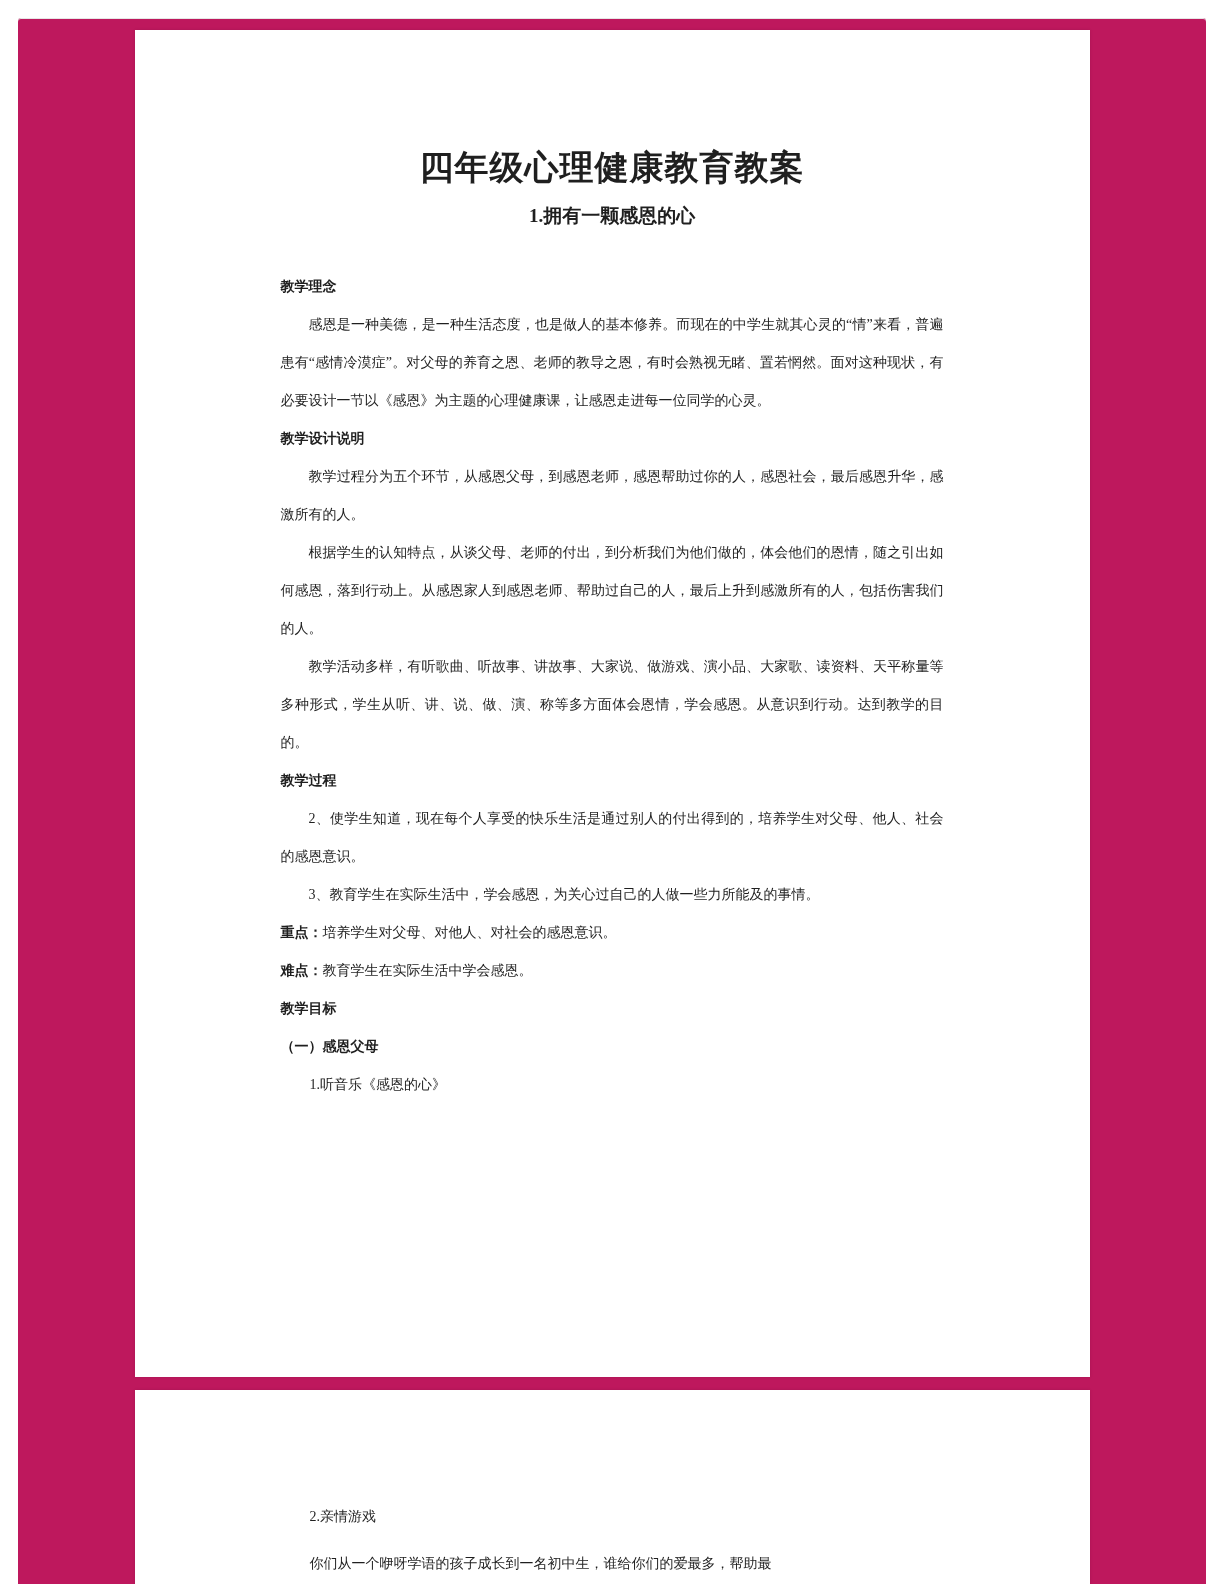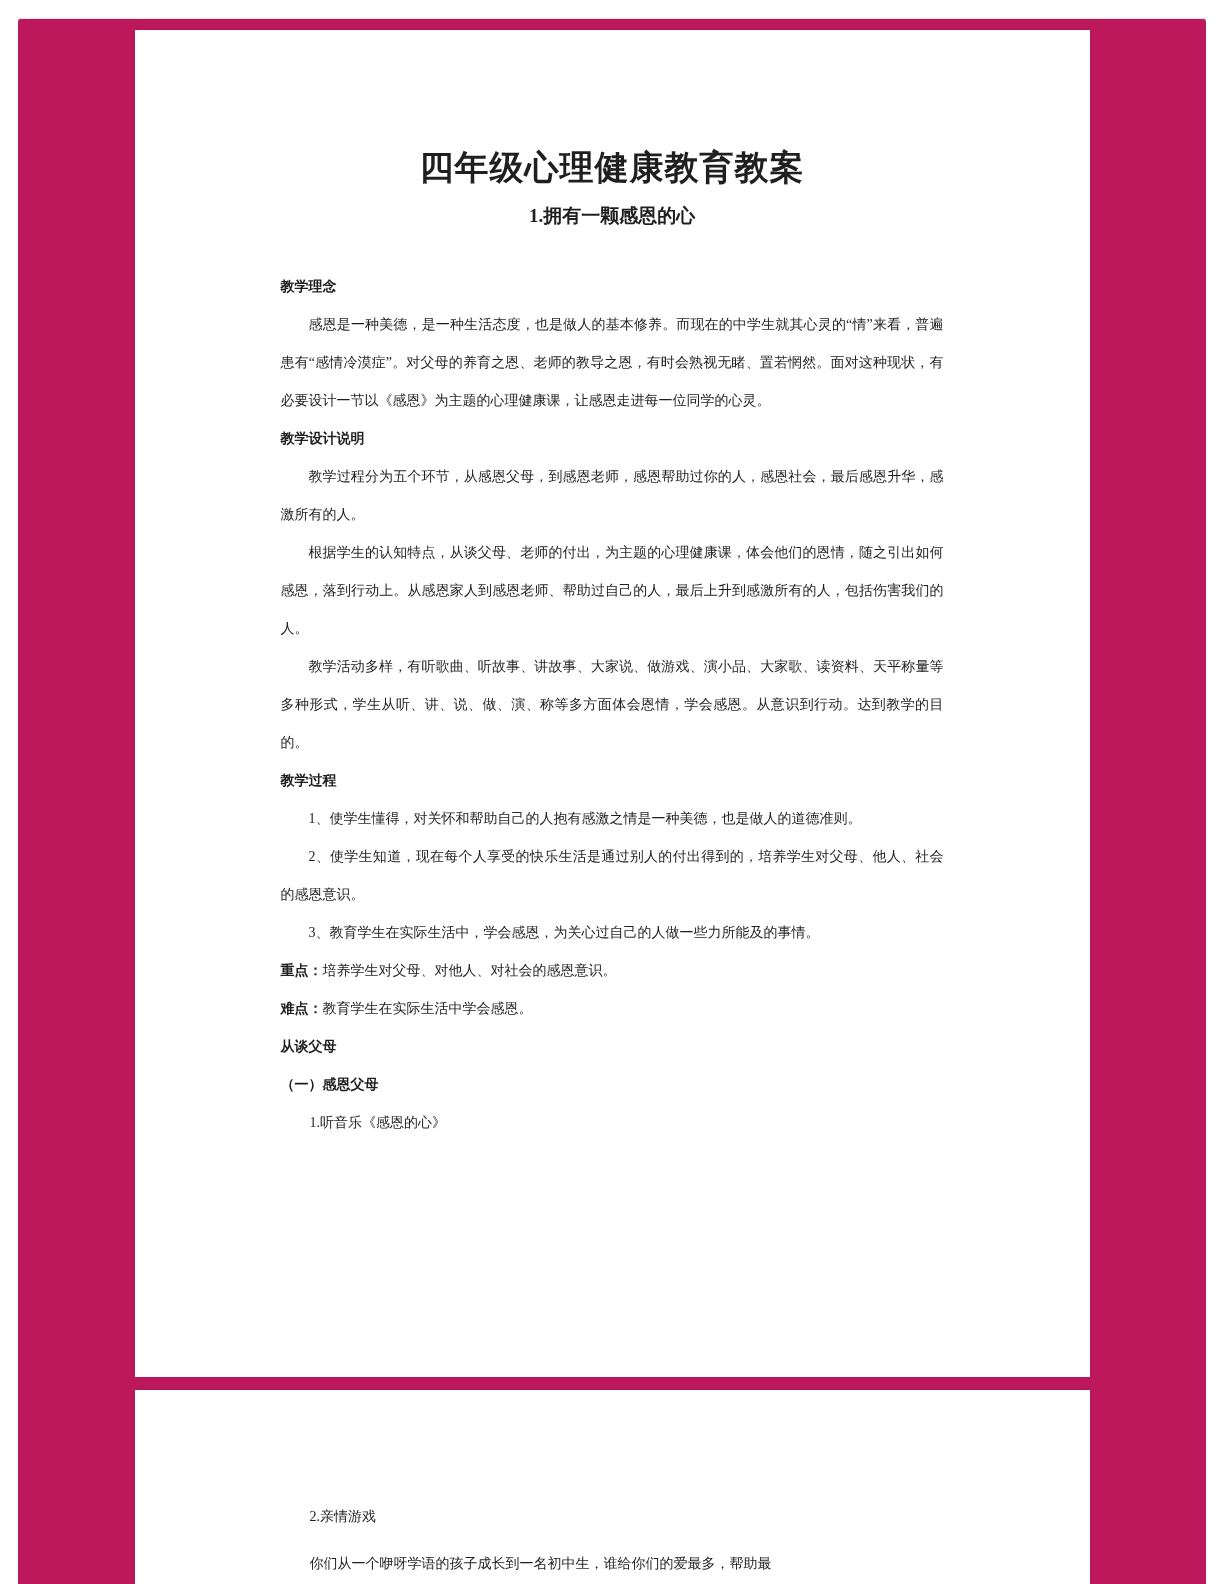--- a/index.html
+++ b/index.html
@@ -93,32 +93,31 @@
   <div class="page page-1">
     <h1 class="doc-title">四年级心理健康教育教案</h1>
     <h2 class="doc-subtitle">1.拥有一颗感恩的心</h2>
 
     <div class="doc-body">
       <h3 class="heading">教学理念</h3>
       <p class="p-indent">感恩是一种美德，是一种生活态度，也是做人的基本修养。而现在的中学生就其心灵的“情”来看，普遍患有“感情冷漠症”。对父母的养育之恩、老师的教导之恩，有时会熟视无睹、置若惘然。面对这种现状，有必要设计一节以《感恩》为主题的心理健康课，让感恩走进每一位同学的心灵。</p>
 
       <h3 class="heading">教学设计说明</h3>
       <p class="p-indent">教学过程分为五个环节，从感恩父母，到感恩老师，感恩帮助过你的人，感恩社会，最后感恩升华，感激所有的人。</p>
-      <p class="p-indent">根据学生的认知特点，从谈父母、老师的付出，为主题的心理健康课，体会他们的恩情，随之引出如何感恩，落到行动上。从感恩家人到感恩老师、帮助过自己的人，最后上升到感激所有的人，包括伤害我们的人。</p>
+      <p class="p-indent">根据学生的认知特点，从谈父母、老师的付出，到分析我们为他们做的，体会他们的恩情，随之引出如何感恩，落到行动上。从感恩家人到感恩老师、帮助过自己的人，最后上升到感激所有的人，包括伤害我们的人。</p>
       <p class="p-indent">教学活动多样，有听歌曲、听故事、讲故事、大家说、做游戏、演小品、大家歌、读资料、天平称量等多种形式，学生从听、讲、说、做、演、称等多方面体会恩情，学会感恩。从意识到行动。达到教学的目的。</p>
 
       <h3 class="heading">教学过程</h3>
-      <p class="p-indent">1、使学生懂得，对关怀和帮助自己的人抱有感激之情是一种美德，也是做人的道德准则。</p>
       <p class="p-indent">2、使学生知道，现在每个人享受的快乐生活是通过别人的付出得到的，培养学生对父母、他人、社会的感恩意识。</p>
       <p class="p-indent">3、教育学生在实际生活中，学会感恩，为关心过自己的人做一些力所能及的事情。</p>
 
       <p><span class="inline-label">重点：</span><span>培养学生对父母、对他人、对社会的感恩意识。</span></p>
       <p><span class="inline-label">难点：</span><span>教育学生在实际生活中学会感恩。</span></p>
 
-      <h3 class="heading">从谈父母</h3>
+      <h3 class="heading">教学目标</h3>
       <h3 class="heading">（一）感恩父母</h3>
       <p class="p-item">1.听音乐《感恩的心》</p>
     </div>
   </div>
 
   <div class="page page-2">
     <div class="doc-body" style="margin-top:0;">
       <p class="p-item">2.亲情游戏</p>
       <p class="p-item p-follow">你们从一个咿呀学语的孩子成长到一名初中生，谁给你们的爱最多，帮助最</p>
     </div>

